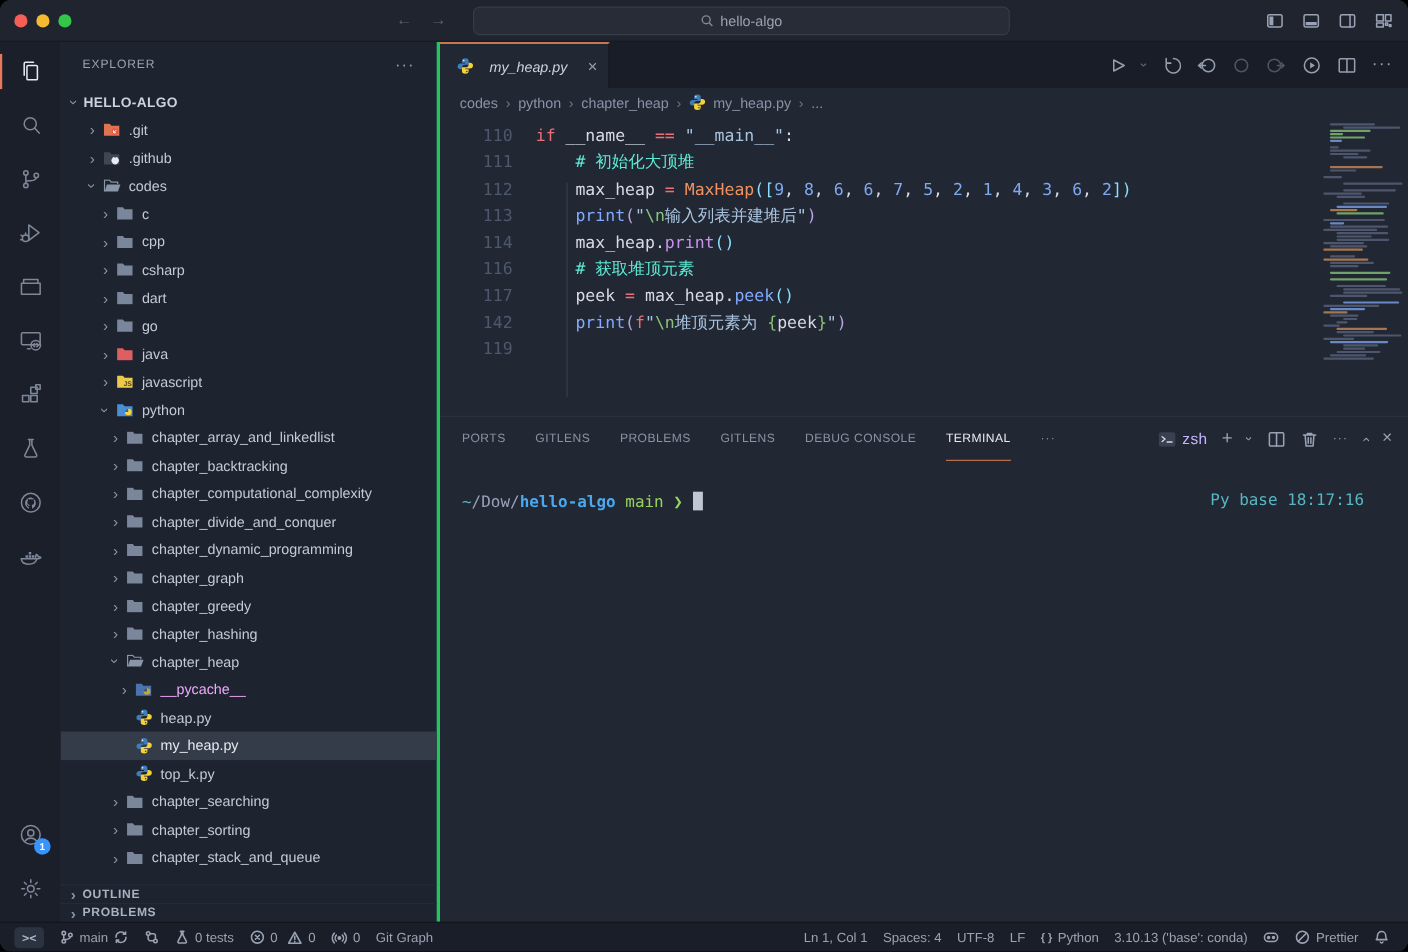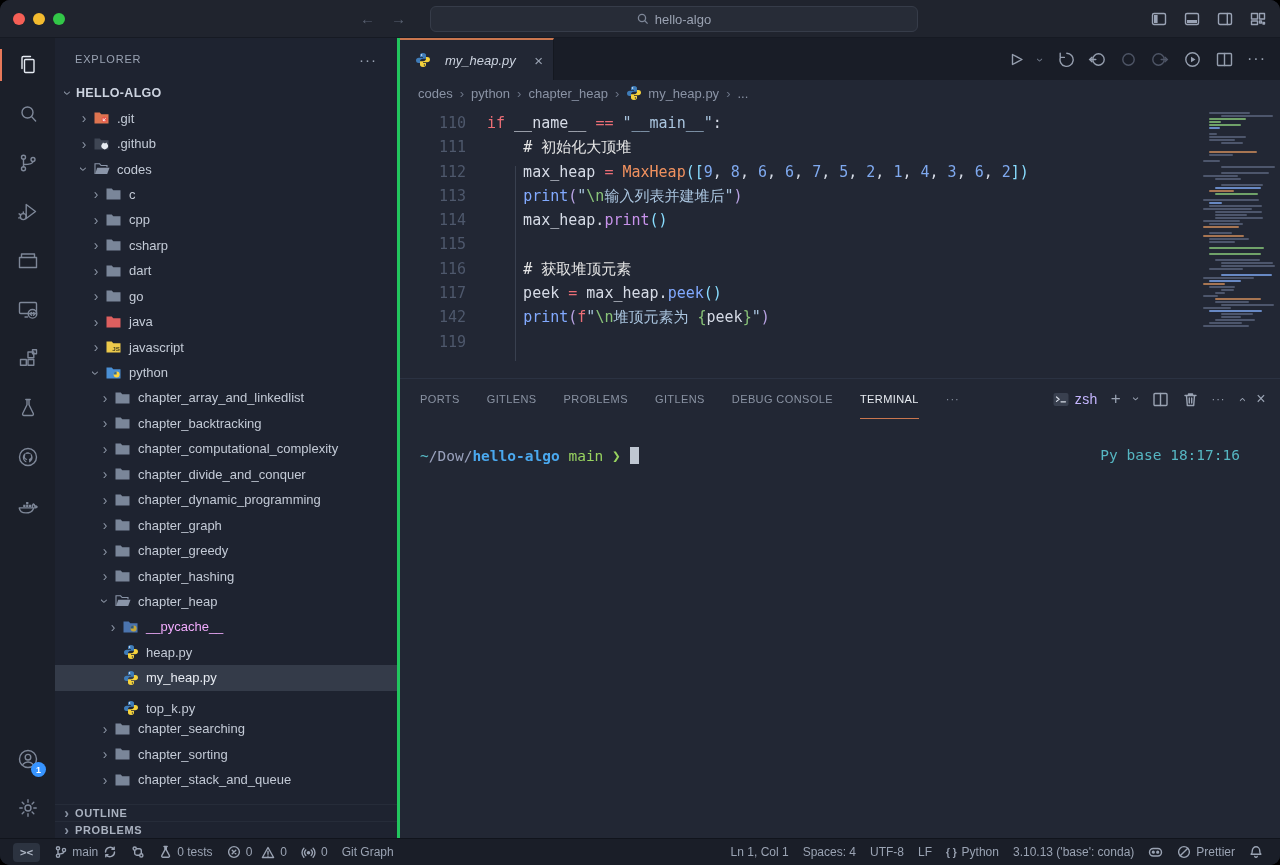--- a/index.html
+++ b/index.html
@@ -44,21 +44,21 @@
 .ed-toolbar .small-chev{font-size:12px;color:#6e7787;transform:rotate(90deg);display:inline-block}
 .breadcrumbs{flex:0 0 26px;display:flex;align-items:center;font-size:13px;color:#8a93a5;padding-left:18px;gap:7px}
 .bc-sep{color:#6b7486;font-size:13px}
 .code-wrap{flex:1;position:relative;font-family:"DejaVu Sans Mono",monospace;font-size:15px;overflow:hidden}
 #code{padding-top:5px}
 .cline{display:flex;height:24.3px;line-height:24.3px}
 .lnum{flex:0 0 66px;text-align:right;color:#4e586c}
 .lcontent{padding-left:21px;white-space:pre}
 .tk-txt{color:#d6dbe6}.tk-str{color:#a9c4de}.tk-kw{color:#ec6e76}.tk-op{color:#ec6e76}
 .tk-fn{color:#82aaff}.tk-meth{color:#c792ea}.tk-cls{color:#f0915f}.tk-num{color:#7fa9ef}
-.tk-com{color:#e5e5e5}.tk-esc{color:#89c379}.tk-brace{color:#89c379}.tk-pr{color:#89ddff}.tk-ppr{color:#b9a3e3}
+.tk-com{color:#5eead4}.tk-esc{color:#89c379}.tk-brace{color:#89c379}.tk-pr{color:#89ddff}.tk-ppr{color:#b9a3e3}
 .indent-guide{position:absolute;width:1px;background:#39404f;left:115px}
 .minimap{position:absolute;right:6px;top:3px;width:74px}
 .mm-line{height:2px;margin-bottom:1px;border-radius:1px}
 
 .panel{flex:0 0 460px;border-top:1px solid #2b3242;display:flex;flex-direction:column}
 .panel-tabs{flex:0 0 40px;display:flex;align-items:stretch;padding-left:20px;gap:27px;font-size:11px;letter-spacing:.4px;color:#8a93a3}
 .ptab{display:flex;align-items:center;border-bottom:1.5px solid transparent}
 .ptab.active{color:#e8ecf2;border-bottom-color:#c9764f}
 .panel-controls{margin-left:auto;display:flex;align-items:center;gap:13px;padding-right:14px;color:#9aa3b3}
 .shell-label{font-size:14px;color:#c4b5fd}
@@ -440,21 +440,21 @@
             <span class="ticon">
               <svg width="16" height="16" viewBox="0 0 16 16">
                 <path fill="#3f7cb8" d="M7.9 1C5.6 1 5 2 5 3.2V5h3v.8H3.8C2.2 5.8 1 6.8 1 8.5S2.2 11 3.8 11H5V9.2C5 7.7 6.2 6.8 7.7 6.8H11V3.2C11 2 10.3 1 7.9 1z"></path>
                 <path fill="#f5d23c" d="M8.1 15c2.3 0 2.9-1 2.9-2.2V11H8v-.8h4.2c1.6 0 2.8-1 2.8-2.7S13.8 5 12.2 5H11v1.8C11 8.3 9.8 9.2 8.3 9.2H5v3.6C5 14 5.7 15 8.1 15z"></path>
                 <circle cx="6.6" cy="3" r=".7" fill="#fff"></circle>
                 <circle cx="9.4" cy="13" r=".7" fill="#243040"></circle>
               </svg>
             </span>
             <span class="tlabel">my_heap.py</span>
           </div>
-          <div class="trow" style="padding-left: 50px; align-items: flex-end;">
+          <div class="trow" style="padding-left: 50px;">
             <span class="chev"></span>
             <span class="ticon">
               <svg width="16" height="16" viewBox="0 0 16 16">
                 <path fill="#3f7cb8" d="M7.9 1C5.6 1 5 2 5 3.2V5h3v.8H3.8C2.2 5.8 1 6.8 1 8.5S2.2 11 3.8 11H5V9.2C5 7.7 6.2 6.8 7.7 6.8H11V3.2C11 2 10.3 1 7.9 1z"></path>
                 <path fill="#f5d23c" d="M8.1 15c2.3 0 2.9-1 2.9-2.2V11H8v-.8h4.2c1.6 0 2.8-1 2.8-2.7S13.8 5 12.2 5H11v1.8C11 8.3 9.8 9.2 8.3 9.2H5v3.6C5 14 5.7 15 8.1 15z"></path>
                 <circle cx="6.6" cy="3" r=".7" fill="#fff"></circle>
                 <circle cx="9.4" cy="13" r=".7" fill="#243040"></circle>
               </svg>
             </span>
             <span class="tlabel">top_k.py</span>
@@ -590,24 +590,20 @@
               <span class="lnum">112</span>
               <span class="lcontent"><span class="tk-txt">    max_heap </span><span class="tk-op">=</span><span class="tk-txt"> </span><span class="tk-cls">MaxHeap</span><span class="tk-pr">([</span><span class="tk-num">9</span><span class="tk-txt">, </span><span class="tk-num">8</span><span class="tk-txt">, </span><span class="tk-num">6</span><span class="tk-txt">, </span><span class="tk-num">6</span><span class="tk-txt">, </span><span class="tk-num">7</span><span class="tk-txt">, </span><span class="tk-num">5</span><span class="tk-txt">, </span><span class="tk-num">2</span><span class="tk-txt">, </span><span class="tk-num">1</span><span class="tk-txt">, </span><span class="tk-num">4</span><span class="tk-txt">, </span><span class="tk-num">3</span><span class="tk-txt">, </span><span class="tk-num">6</span><span class="tk-txt">, </span><span class="tk-num">2</span><span class="tk-pr">])</span></span>
             </div>
             <div class="cline">
               <span class="lnum">113</span>
               <span class="lcontent"><span class="tk-txt">    </span><span class="tk-fn">print</span><span class="tk-ppr">(</span><span class="tk-str">"</span><span class="tk-esc">\n</span><span class="tk-str">输入列表并建堆后"</span><span class="tk-ppr">)</span></span>
             </div>
             <div class="cline">
               <span class="lnum">114</span>
               <span class="lcontent"><span class="tk-txt">    max_heap.</span><span class="tk-meth">print</span><span class="tk-pr">()</span></span>
-            </div>
-            <div class="cline">
-              <span class="lnum">115</span>
-              <span class="lcontent"></span>
             </div>
             <div class="cline">
               <span class="lnum">116</span>
               <span class="lcontent"><span class="tk-txt">    </span><span class="tk-com"># 获取堆顶元素</span></span>
             </div>
             <div class="cline">
               <span class="lnum">117</span>
               <span class="lcontent"><span class="tk-txt">    peek </span><span class="tk-op">=</span><span class="tk-txt"> max_heap.</span><span class="tk-fn">peek</span><span class="tk-pr">()</span></span>
             </div>
             <div class="cline">

